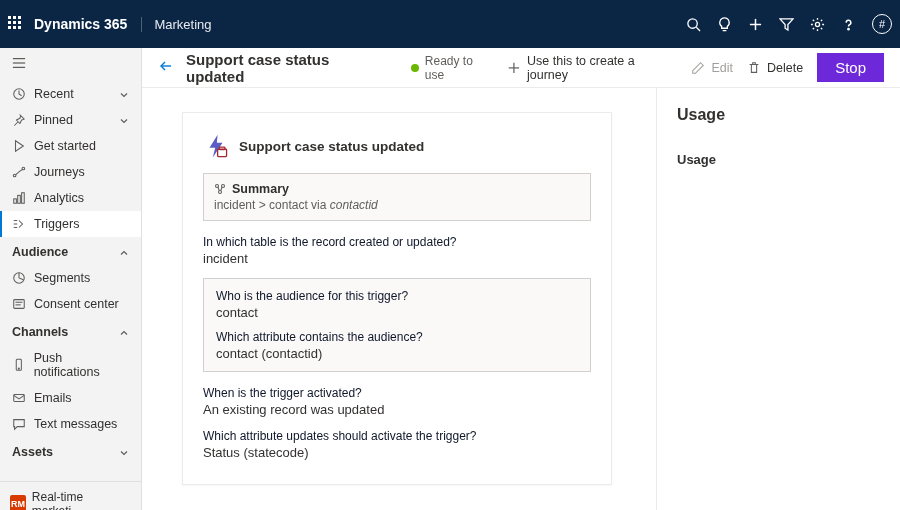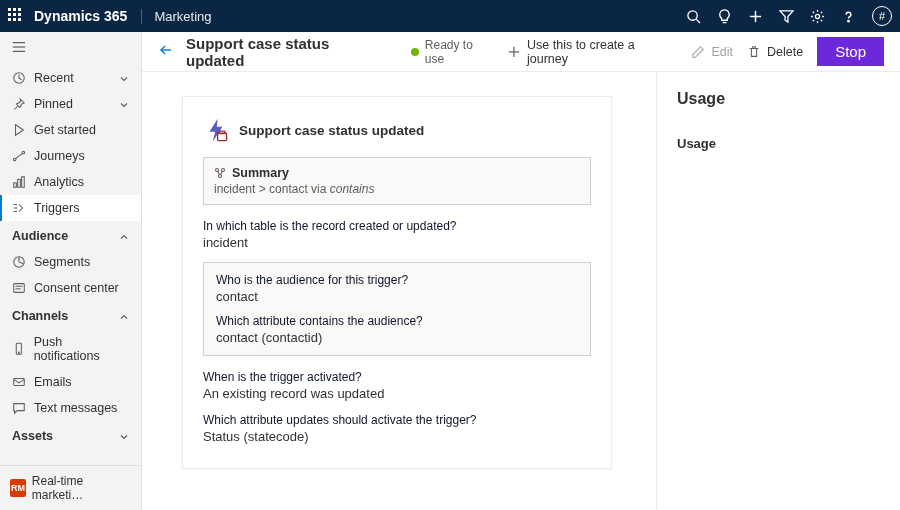--- a/index.html
+++ b/index.html
@@ -1,19 +1,19 @@
 <!DOCTYPE html>
 <html><head>
 <meta charset="utf-8">
 <style>
   * { box-sizing: border-box; margin: 0; padding: 0; font-family: "Segoe UI", -apple-system, sans-serif; }
   body { width: 900px; height: 510px; overflow: hidden; background: #fff; font-size: 13px; color: #323130; }
 
   
-  .topbar { height: 32px; background: #0b2545; color: #fff; display: flex; align-items: center; padding: 0 8px; }
+  .topbar { height: 48px; background: #0b2545; color: #fff; display: flex; align-items: center; padding: 0 8px; }
   .topbar-left { display: flex; align-items: center; gap: 10px; }
   .waffle { width: 16px; height: 16px; display: grid; grid-template-columns: repeat(3,3px); grid-template-rows: repeat(3,3px); gap: 2px; }
   .waffle span { background: #fff; }
   .brand { font-weight: 600; font-size: 14px; }
   .app-name { font-size: 13px; opacity: .9; border-left: 1px solid rgba(255,255,255,.3); padding-left: 12px; margin-left: 4px; }
   .topbar-right { margin-left: auto; display: flex; align-items: center; gap: 16px; }
   .topbar-right .ticon { width: 15px; height: 15px; display:flex; align-items:center; justify-content:center; color:#fff; cursor:pointer; }
   .avatar-circle { width: 20px; height: 20px; border: 1px solid #fff; border-radius: 50%; display:flex; align-items:center; justify-content:center; font-size:11px; }
 
   .shell { display: flex; height: calc(510px - 32px); }
@@ -328,21 +328,21 @@
             <div class="summary-head">
               <svg width="12" height="12" viewBox="0 0 16 16" fill="none" stroke="#605e5c" stroke-width="1.4">
                   <circle cx="4" cy="4" r="2"></circle>
                   <circle cx="12" cy="4" r="2"></circle>
                   <circle cx="8" cy="12" r="2"></circle>
                   <path d="M5 5l2 5M11 5l-2 5"></path>
                 </svg>
               <span>Summary</span>
             </div>
             <div class="summary-path">
-              <span>incident &gt; contact via </span><em>contains</em>
+              <span>incident &gt; contact via </span><em>contactid</em>
             </div>
           </div>
           <div class="qa-label">In which table is the record created or updated?</div>
           <div class="qa-value">incident</div>
           <div class="inset-box">
             <div class="qa-label">Who is the audience for this trigger?</div>
             <div class="qa-value">contact</div>
             <div class="qa-label">Which attribute contains the audience?</div>
             <div class="qa-value">contact (contactid)</div>
           </div>

